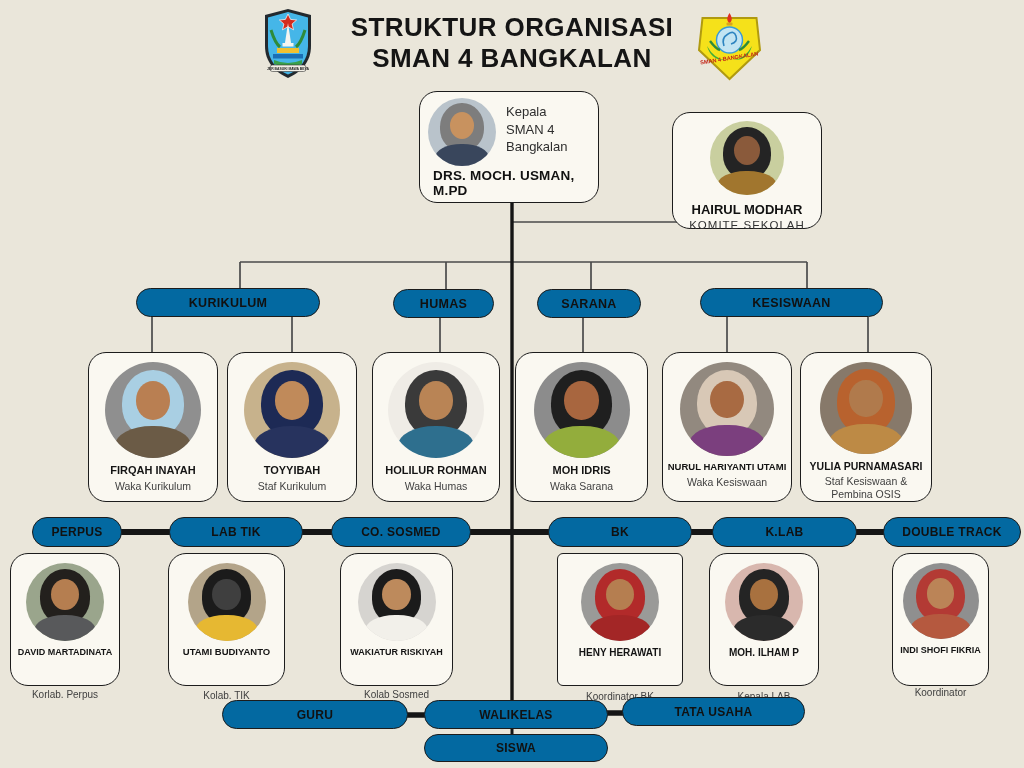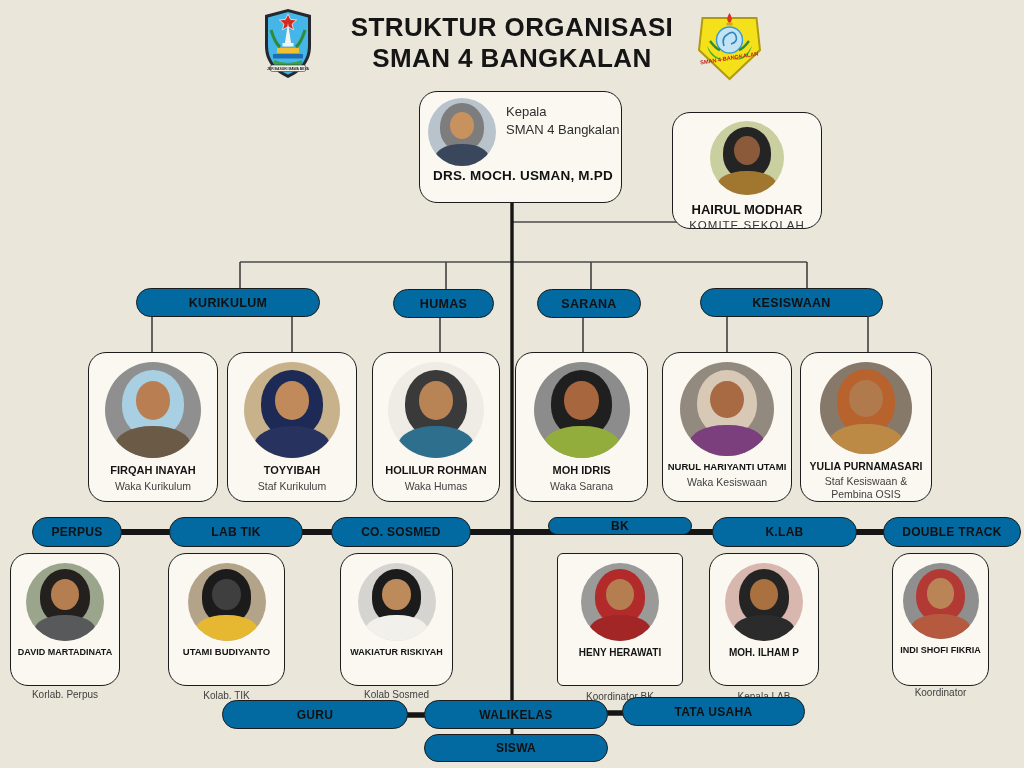--- a/index.html
+++ b/index.html
@@ -99,21 +99,21 @@
     <rect x="32.5" y="12.5" width="6" height="3" rx="1" fill="#d9a41d"></rect>
     <circle cx="35.5" cy="30" r="13" fill="#c2e4f2" stroke="#3a9ad4" stroke-width="1.4"></circle>
     <path d="M30 36 q-3 -8 4 -12 q6 -4 8 2 q2 6 -5 8" stroke="#2d84c0" stroke-width="1.6" fill="none"></path>
     <path d="M13 36 q9 16 22 13 q-17 4 -22 -13 Z" fill="#3fae3a"></path>
     <path d="M58 36 q-9 16 -22 13 q17 4 22 -13 Z" fill="#3fae3a"></path>
     <path d="M16 31 q6 8 10 9" stroke="#2e8b3a" stroke-width="2.4" fill="none"></path>
     <path d="M55 31 q-6 8 -10 9" stroke="#2e8b3a" stroke-width="2.4" fill="none"></path>
     <text x="35.5" y="50" text-anchor="middle" font-size="5.6" fill="#c22418" font-weight="bold" transform="rotate(-9 35.5 50)">SMAN 4 BANGKALAN</text>
   </svg>
 
-  <div class="card principal" style="left:419px;top:91px;width:203px;height:112px;">
+  <div class="card principal" style="left:419px;top:91px;width:180px;height:112px;">
     <div class="avatar" style="position: absolute; left: 8px; top: 6px; width: 68px; height: 68px; background: rgb(185, 195, 203);">
       <div class="av-hair" style="background: rgb(125, 125, 125);"></div>
       <div class="av-face" style="background: rgb(200, 146, 95);"></div>
       <div class="av-body" style="background: rgb(57, 70, 92);"></div>
     </div>
     <div class="p-role">
       <div>Kepala</div>
       <div>SMAN 4 Bangkalan</div>
     </div>
     <div class="p-name">DRS. MOCH. USMAN, M.PD</div>
@@ -191,21 +191,21 @@
         <div class="av-body" style="background: rgb(189, 138, 69);"></div>
     </div>
     <div class="pname" style="font-size:10.5px;">YULIA PURNAMASARI</div>
     <div class="prole">Staf Kesiswaan &amp;
 Pembina OSIS</div>
   </div>
 
   <div class="pill" style="left:32px;top:517px;width:90px;height:30px;">PERPUS</div>
   <div class="pill" style="left:169px;top:517px;width:134px;height:30px;">LAB TIK</div>
   <div class="pill" style="left:331px;top:517px;width:140px;height:30px;">CO. SOSMED</div>
-  <div class="pill" style="left:548px;top:517px;width:144px;height:18px;">BK</div>
+  <div class="pill" style="left:548px;top:517px;width:144px;height:30px;">BK</div>
   <div class="pill" style="left:712px;top:517px;width:145px;height:30px;">K.LAB</div>
   <div class="pill" style="left:883px;top:517px;width:138px;height:30px;">DOUBLE TRACK</div>
 
   <div class="card pcard r2" style="left:10px;top:553px;width:110px;height:133px;">
     <div class="avatar" style="width: 78px; height: 78px; background: rgb(154, 165, 140);">
       <div class="av-hair" style="background: rgb(35, 32, 29);"></div>
         <div class="av-face" style="background: rgb(181, 126, 80);"></div>
         <div class="av-body" style="background: rgb(88, 89, 91);"></div>
     </div>
     <div class="pname" style="font-size:9px;">DAVID MARTADINATA</div>

